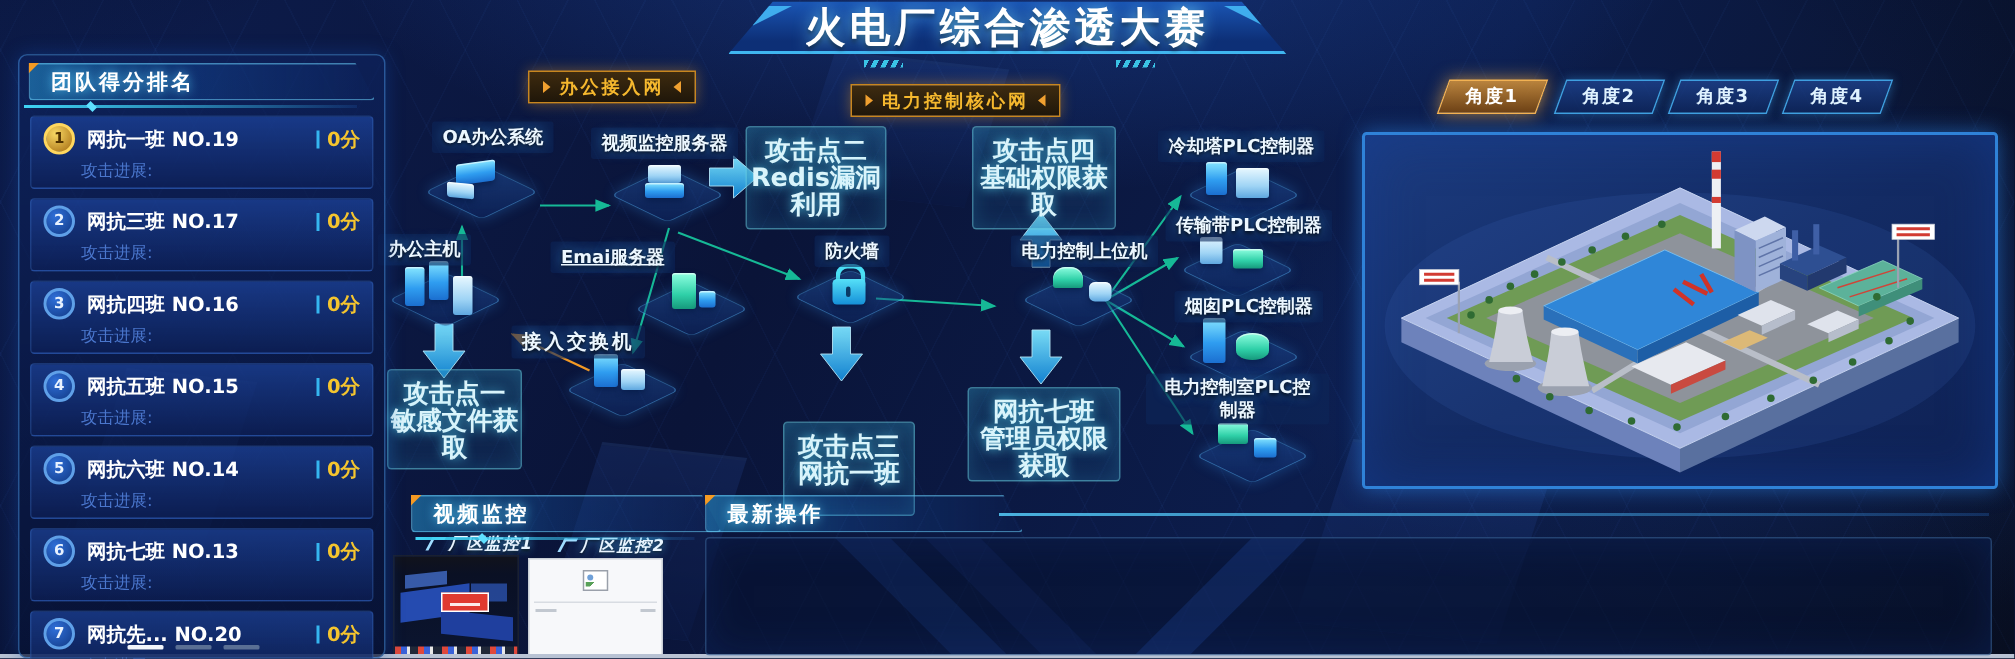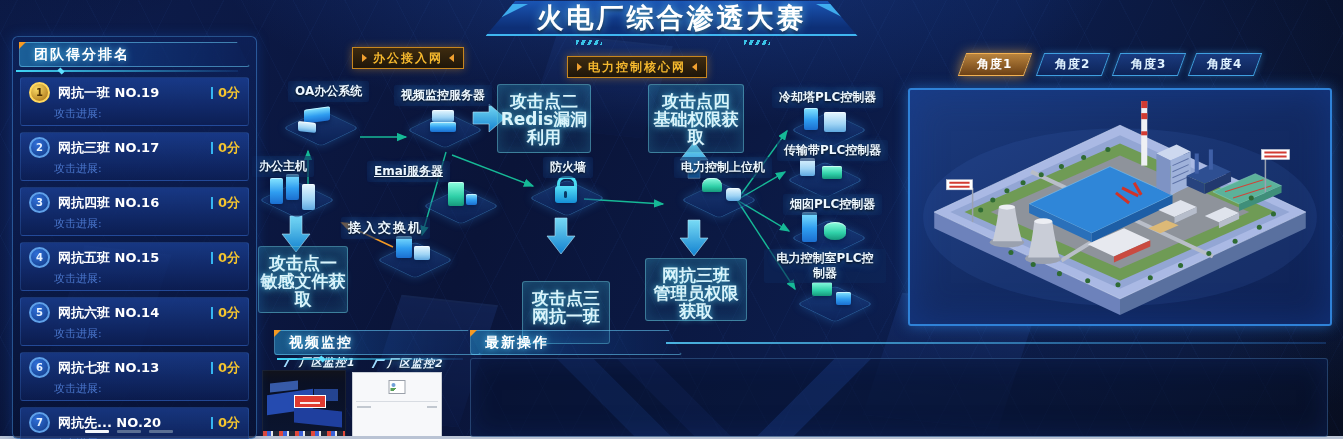--- a/index.html
+++ b/index.html
@@ -420,21 +420,21 @@
   </div>
   <div class="attack-box" style="left:522px;top:258px;width:86px;height:54px;margin-top:23px;">
     <div>攻击点三</div>
     <div>网抗一班</div>
   </div>
   <div class="attack-box" style="left:648px;top:84px;width:94px;height:60px;">
     <div>攻击点四</div>
     <div>基础权限获取</div>
   </div>
   <div class="attack-box" style="left:645px;top:258px;width:100px;height:54px;">
-    <div>网抗三班</div>
+    <div>网抗七班</div>
     <div>管理员权限获取</div>
   </div>
 </div>
 
 <div class="angle-btn active" style="left:962px;">
     <span>角度1</span>
   </div>
 <div class="angle-btn" style="left:1040px;">
     <span>角度2</span>
   </div>

